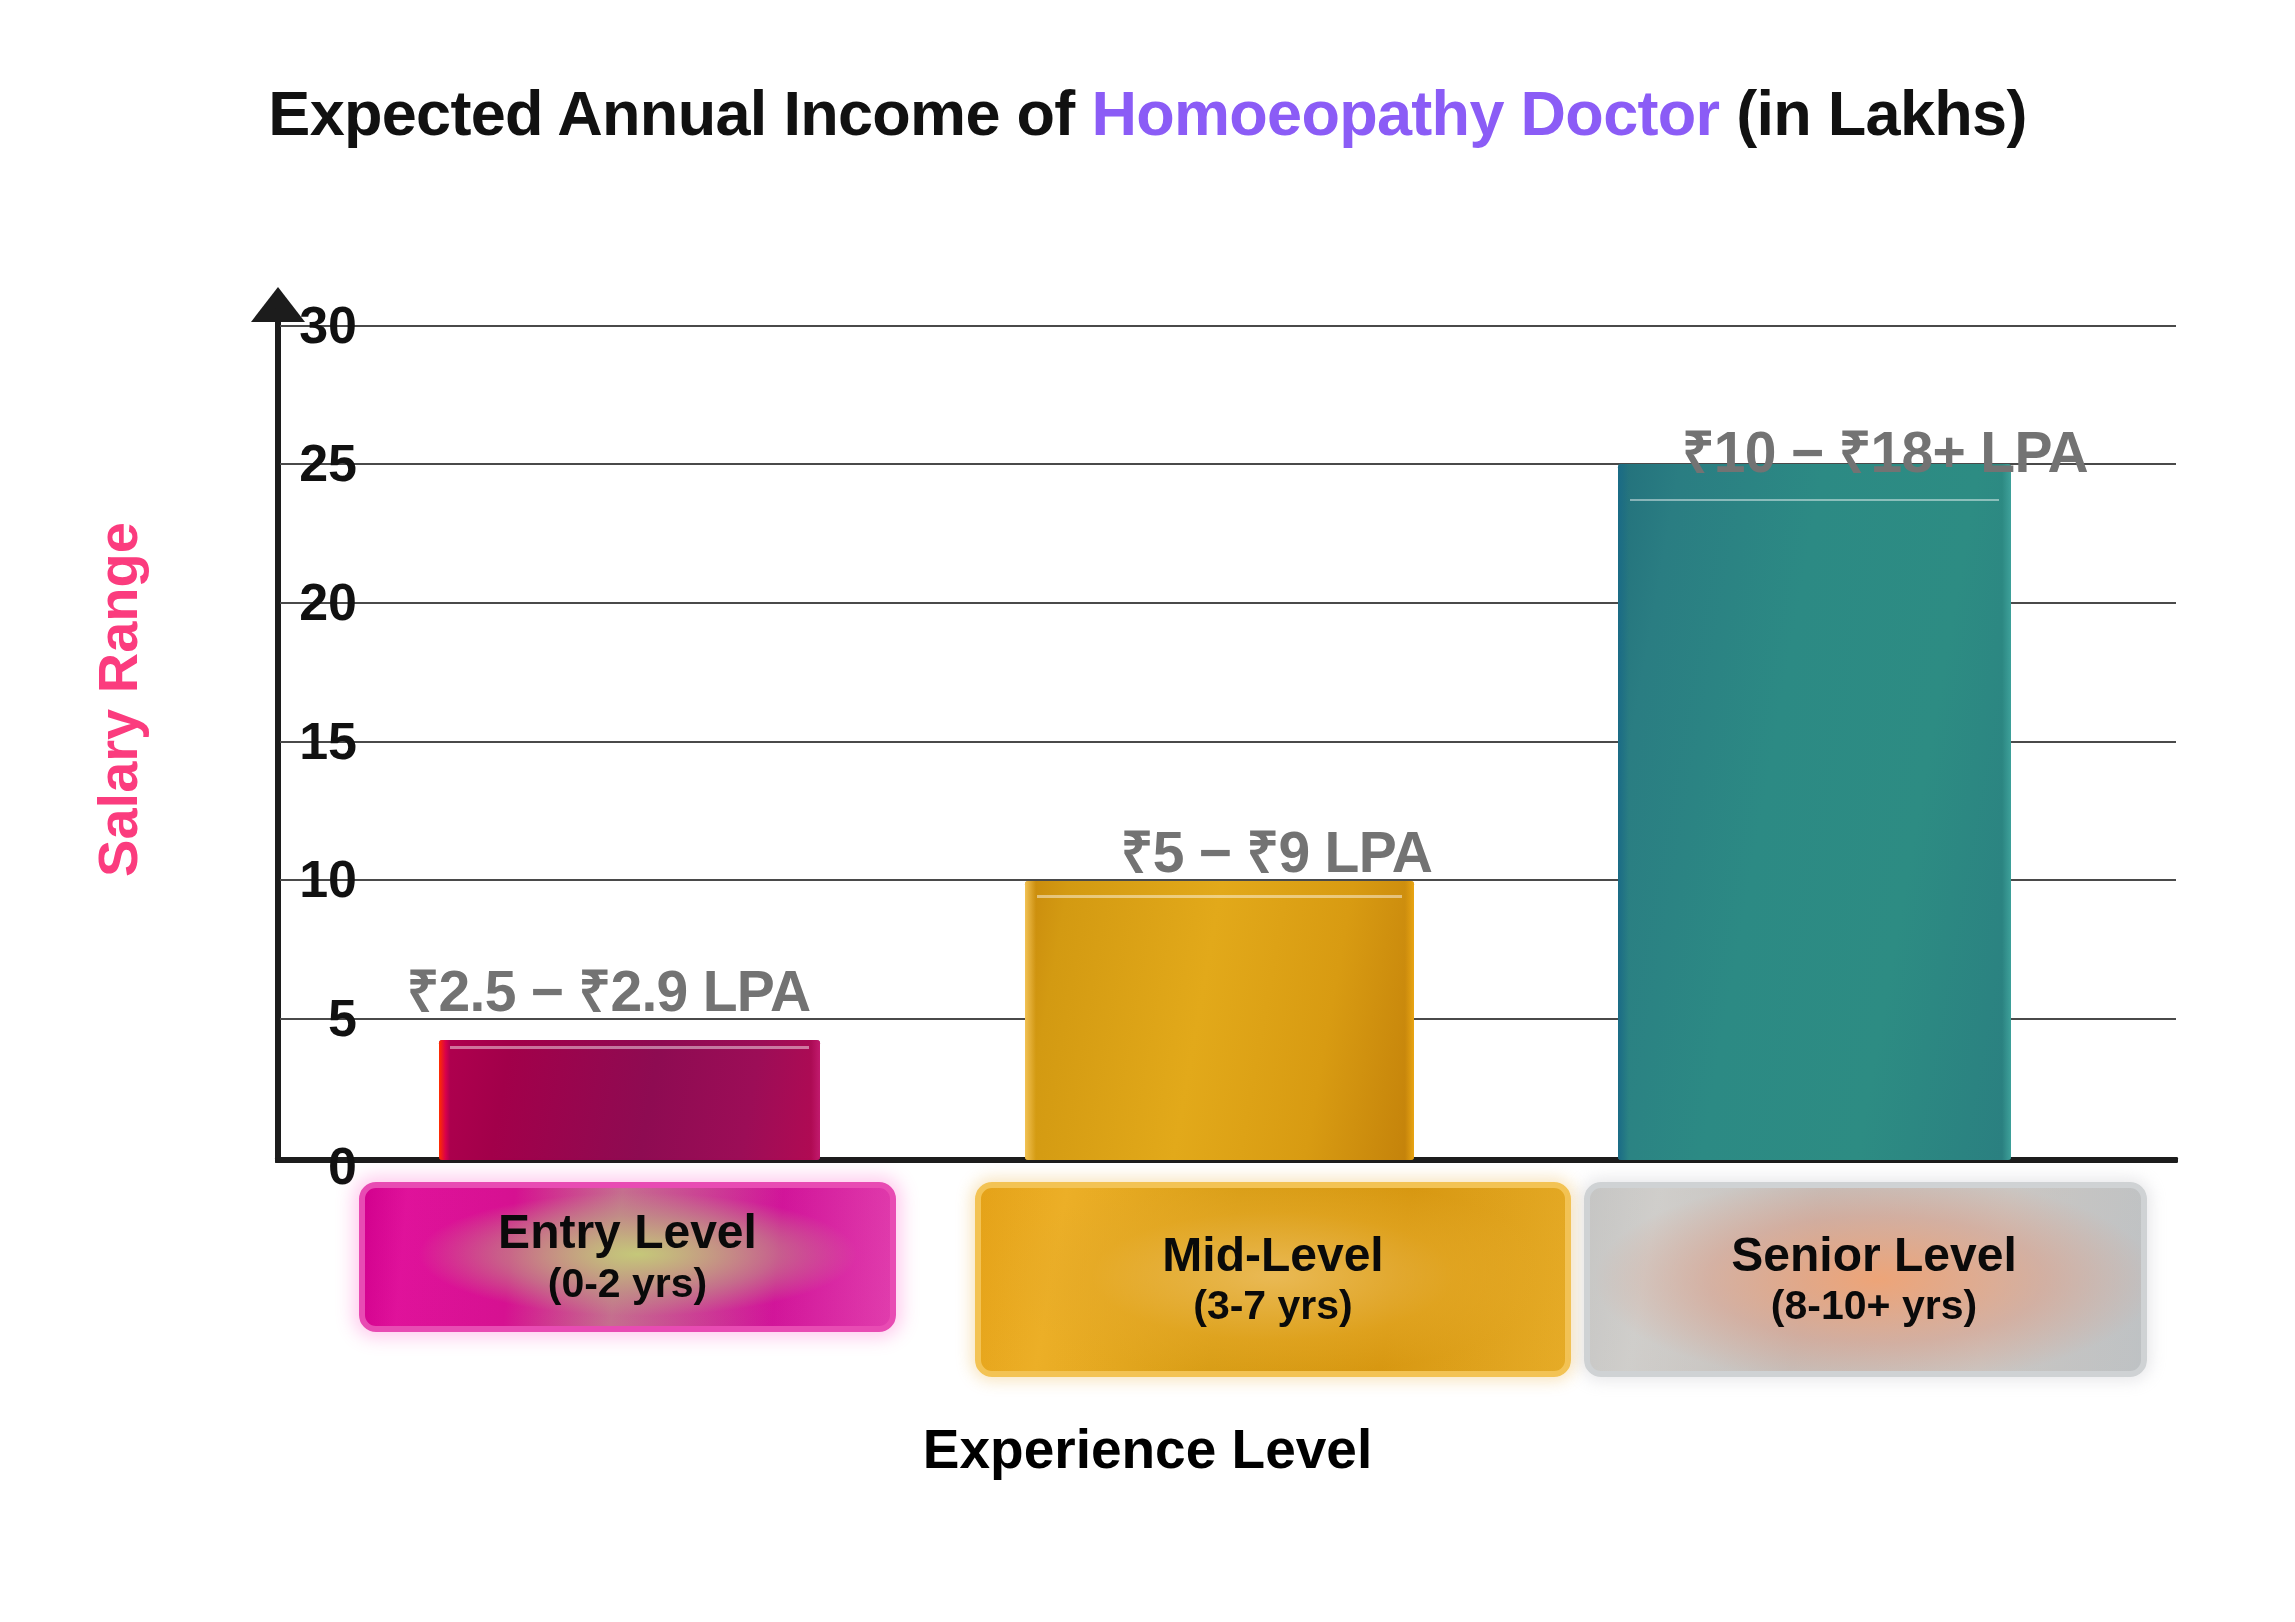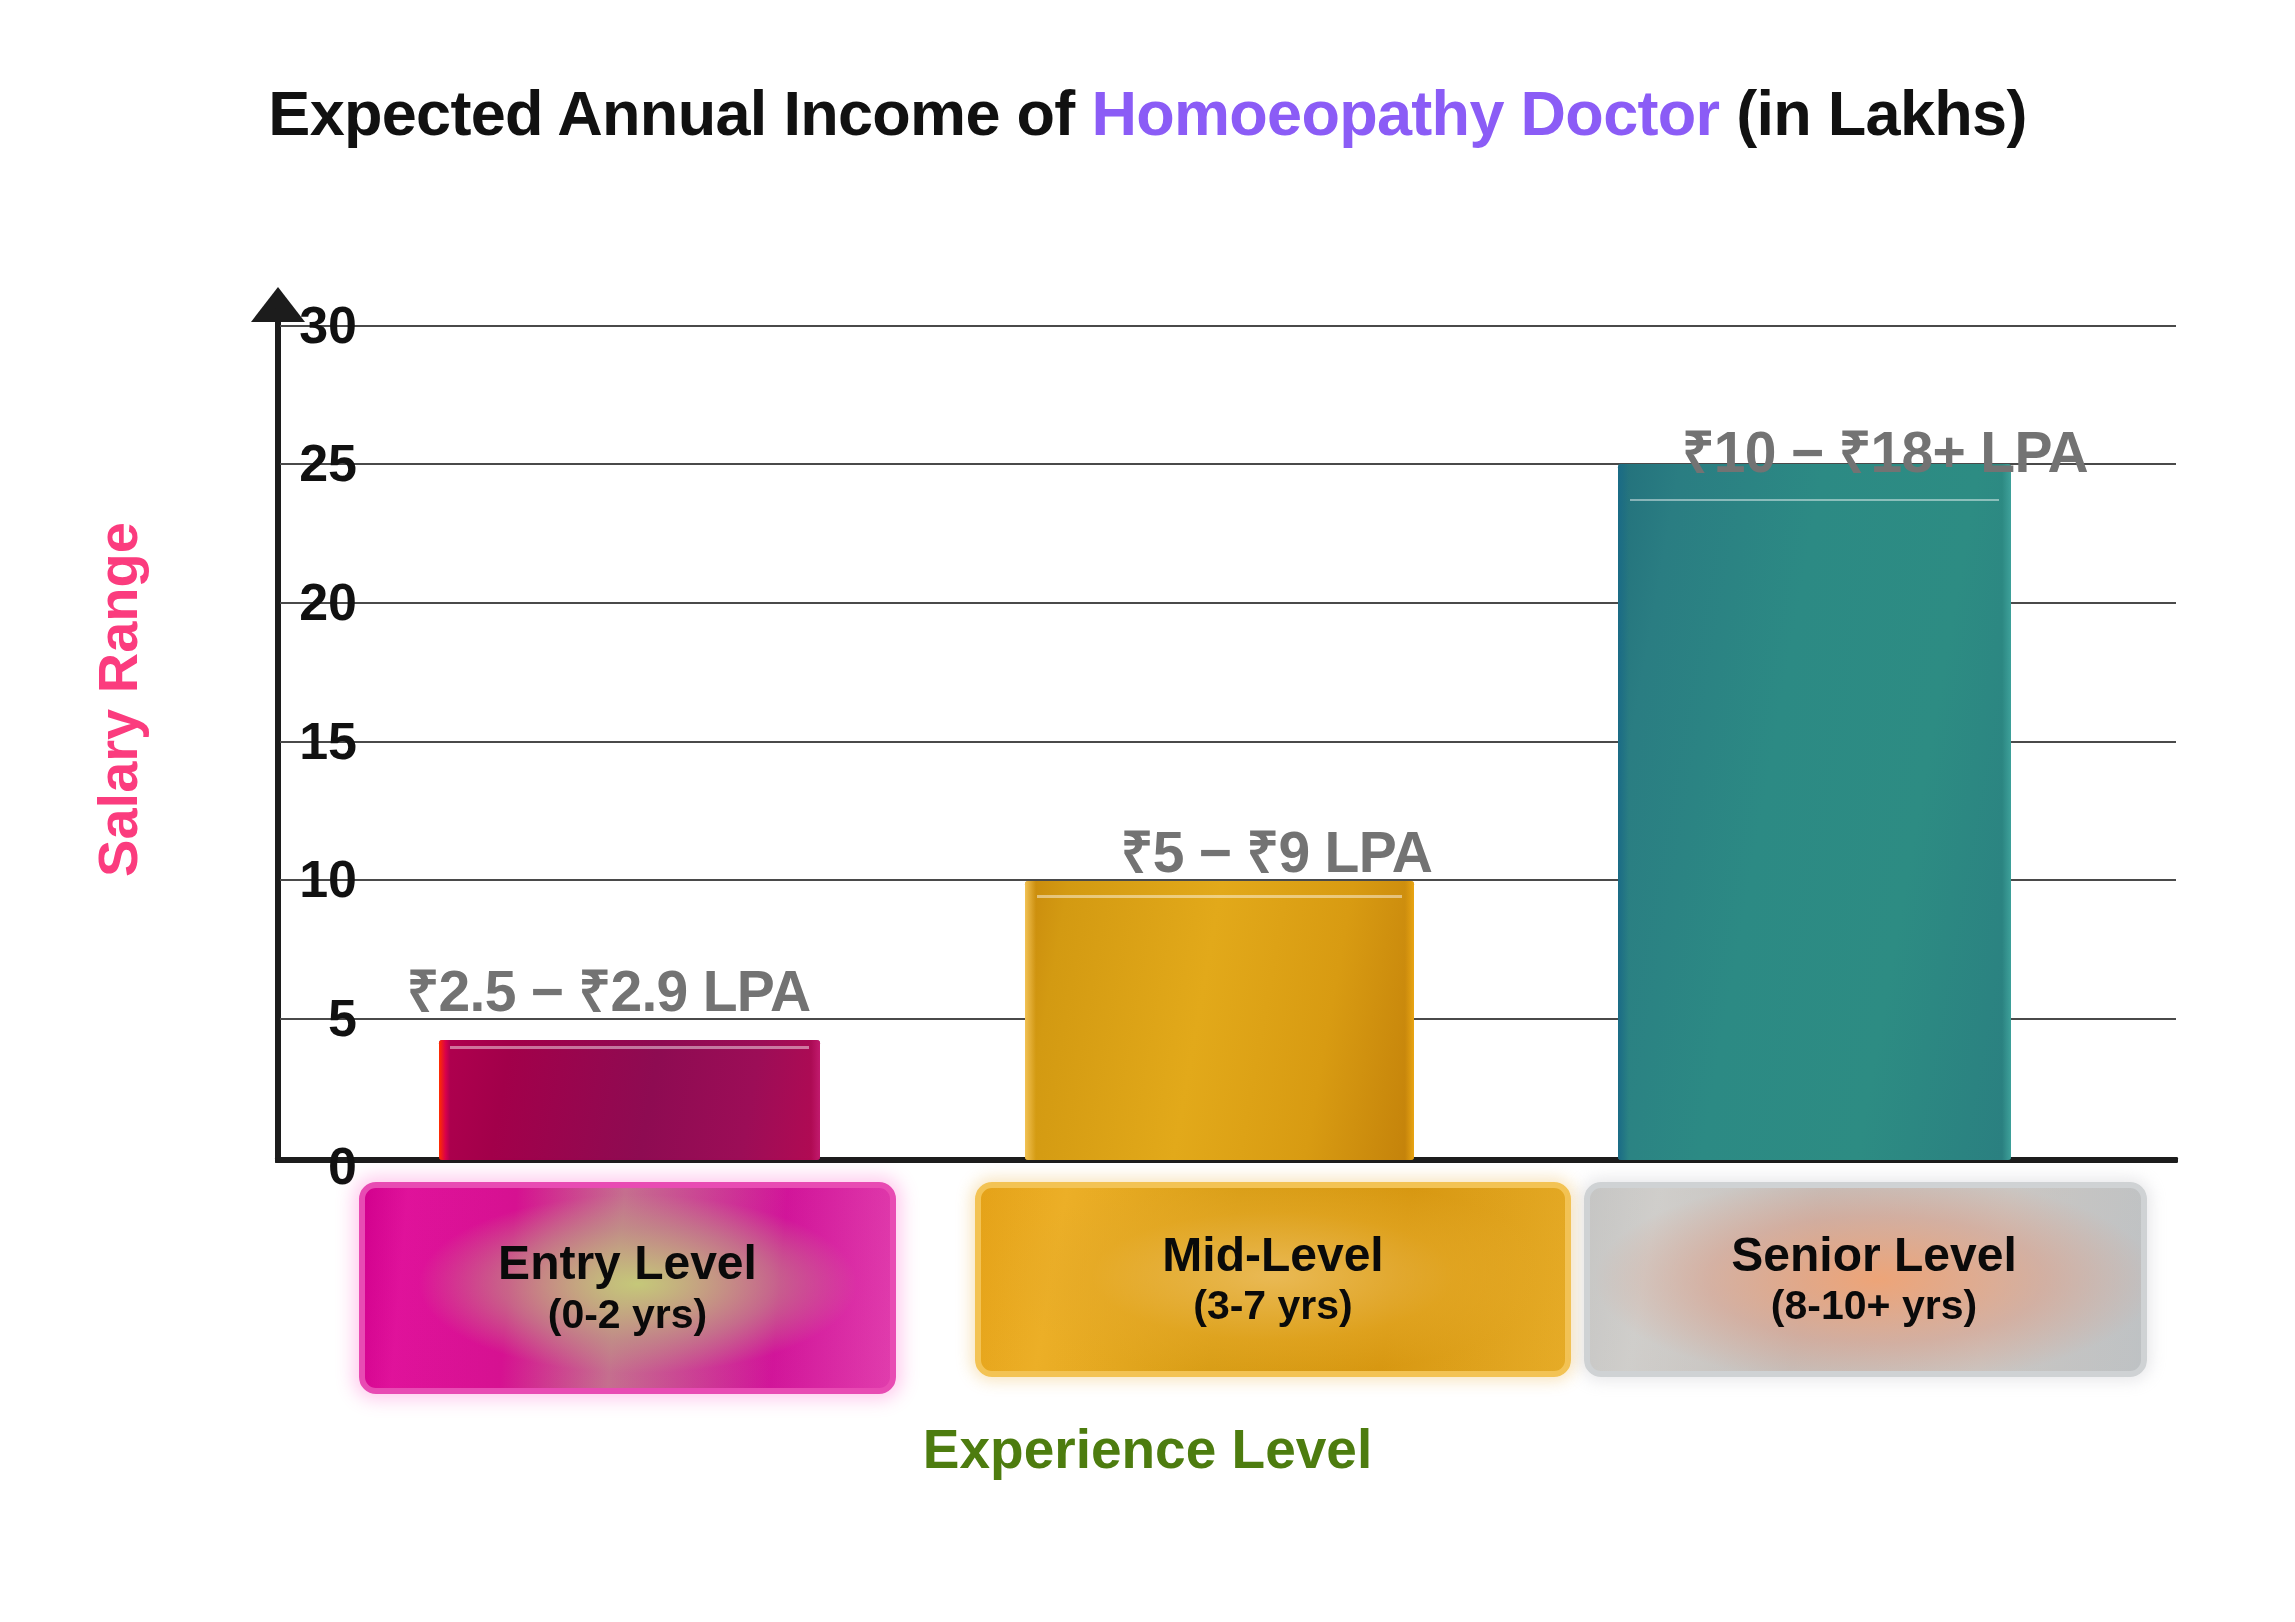--- a/index.html
+++ b/index.html
@@ -106,21 +106,21 @@
     white-space: nowrap;
   }
   #x-axis-title {
     position: absolute;
     left: 0;
     top: 1417px;
     width: 2295px;
     text-align: center;
     font-size: 55px;
     font-weight: bold;
-    color: #4d7c0f;
+    color: #000000;
     white-space: nowrap;
   }
 
   
   .bar {
     position: absolute;
     bottom: 0;
     border-radius: 3.9px;
   }
   .bar .face {
@@ -277,21 +277,21 @@
     <div class="edge-left"></div>
     <div class="edge-right"></div>
     <div class="hl-top"></div>
   </div>
 </div>
 
 <div class="bar-value-label" style="left:301px; top:950px; width:615px;">₹2.5 − ₹2.9 LPA</div>
 <div class="bar-value-label" style="left:982px; top:811px; width:589px;">₹5 − ₹9 LPA</div>
 <div class="bar-value-label" style="left:1525px; top:411px; width:720px;">₹10 − ₹18+ LPA</div>
 
-<div class="cat-plaque cat-1" style="left:359px; top:1182px; width:537px; height:212px;">
+<div class="cat-plaque cat-1" style="left:359px; top:1182px; width:537px; height:150px;">
   <div class="cat-name">Entry Level</div>
   <div class="cat-years">(0-2 yrs)</div>
 </div>
 
 <div class="cat-plaque cat-2" style="left:975px; top:1182px; width:596px; height:195px;">
   <div class="cat-name">Mid-Level</div>
   <div class="cat-years">(3-7 yrs)</div>
 </div>
 
 <div class="cat-plaque cat-3" style="left:1584px; top:1182px; width:563px; height:195px;">

